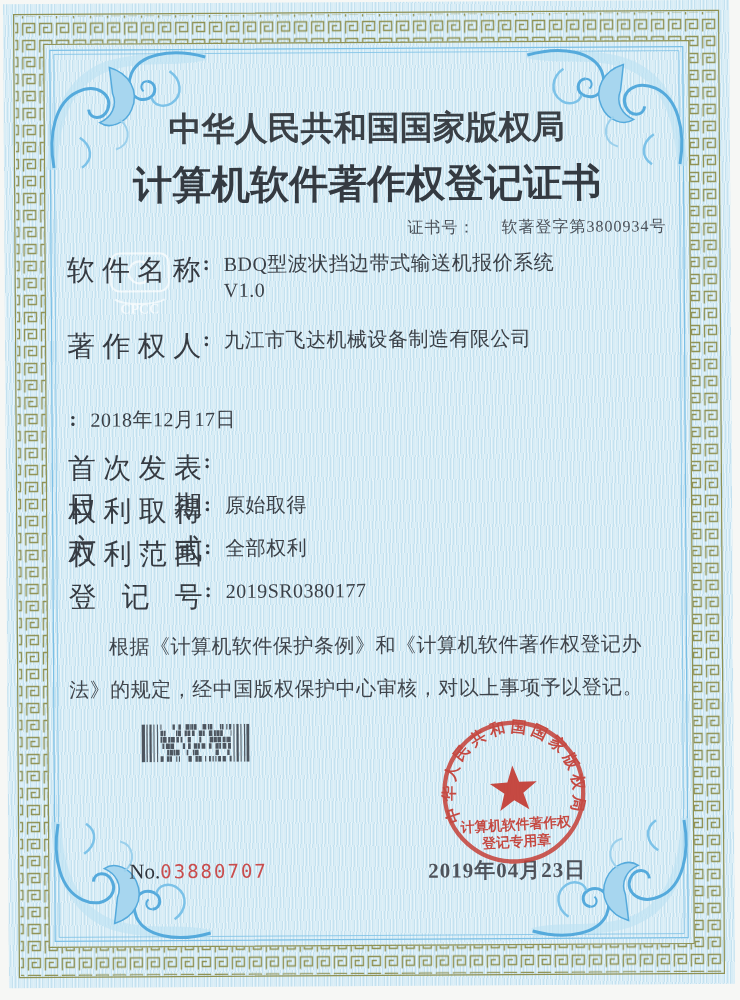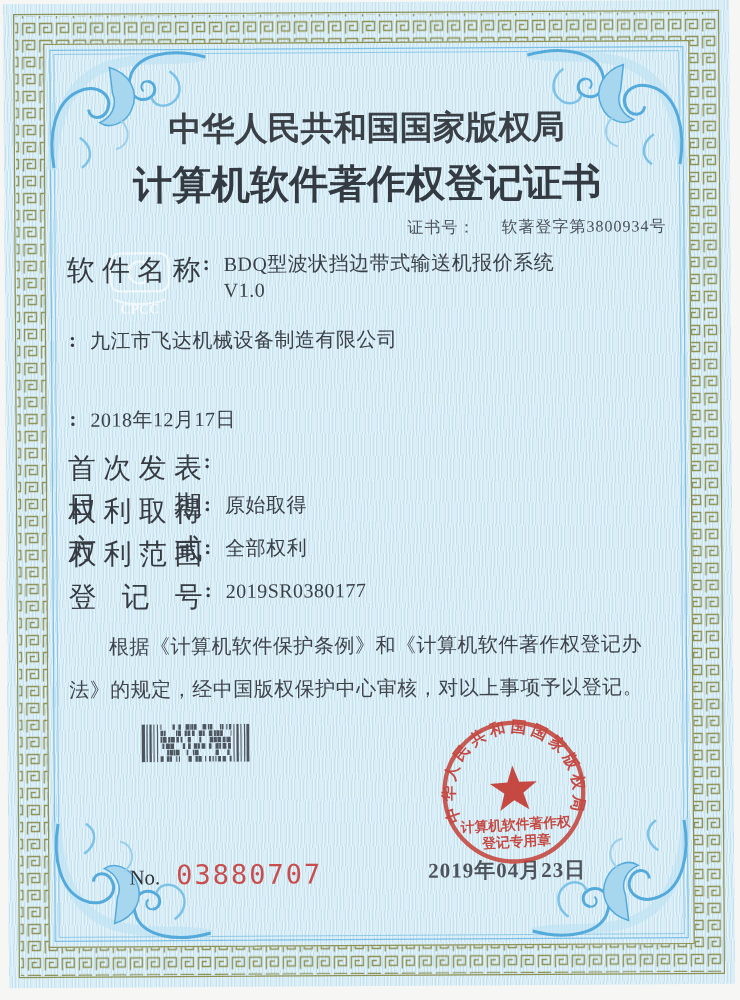--- a/index.html
+++ b/index.html
@@ -46,21 +46,21 @@
   .fvalue .line2{display:block;}
   .statement{
     position:absolute;left:62px;top:622px;width:600px;margin:0;
     font-size:20px;line-height:43px;text-indent:2em;color:#3f444b;
     letter-spacing:.5px;
   }
   .barcode{position:absolute;left:134px;top:721px;}
   .serial{position:absolute;left:121px;top:856px;font-size:21px;color:#2f343c;}
   .serial .num{
     font-family:"DejaVu Sans Mono", monospace;
-    color:#c94d4d;margin-left:16px;letter-spacing:2px;font-size:27px;
+    color:#c94d4d;letter-spacing:2px;font-size:19px;
   }
   .seal-date{
     position:absolute;left:420px;top:855px;
     font-size:21px;color:#4e525a;letter-spacing:1px;font-weight:600;
   }
   .seal{position:absolute;left:430px;top:714px;transform:rotate(-3deg);opacity:.92;}
   .watermark{position:absolute;left:98px;top:248px;opacity:.8;}
 </style>
 </head>
 <body>
@@ -115,20 +115,21 @@
     <span class="lbl">证书号：</span><span>软著登字第3800934号</span>
   </div>
 
   <div class="row" style="top:248px">
     <span class="flabel">软件名称</span>
     <span class="fcolon">:</span>
     <span class="fvalue"><span>BDQ型波状挡边带式输送机报价系统</span><span class="line2">V1.0</span></span>
   </div>
 
   <div class="row" style="top:324px">
+    <span class="flabel">著作权人</span>
     <span class="fcolon">:</span>
     <span class="fvalue">九江市飞达机械设备制造有限公司</span>
   </div>
 
   <div class="row" style="top:403px">
     <span class="fcolon">:</span>
     <span class="fvalue">2018年12月17日</span>
   </div>
 
   <div class="row" style="top:446px">

